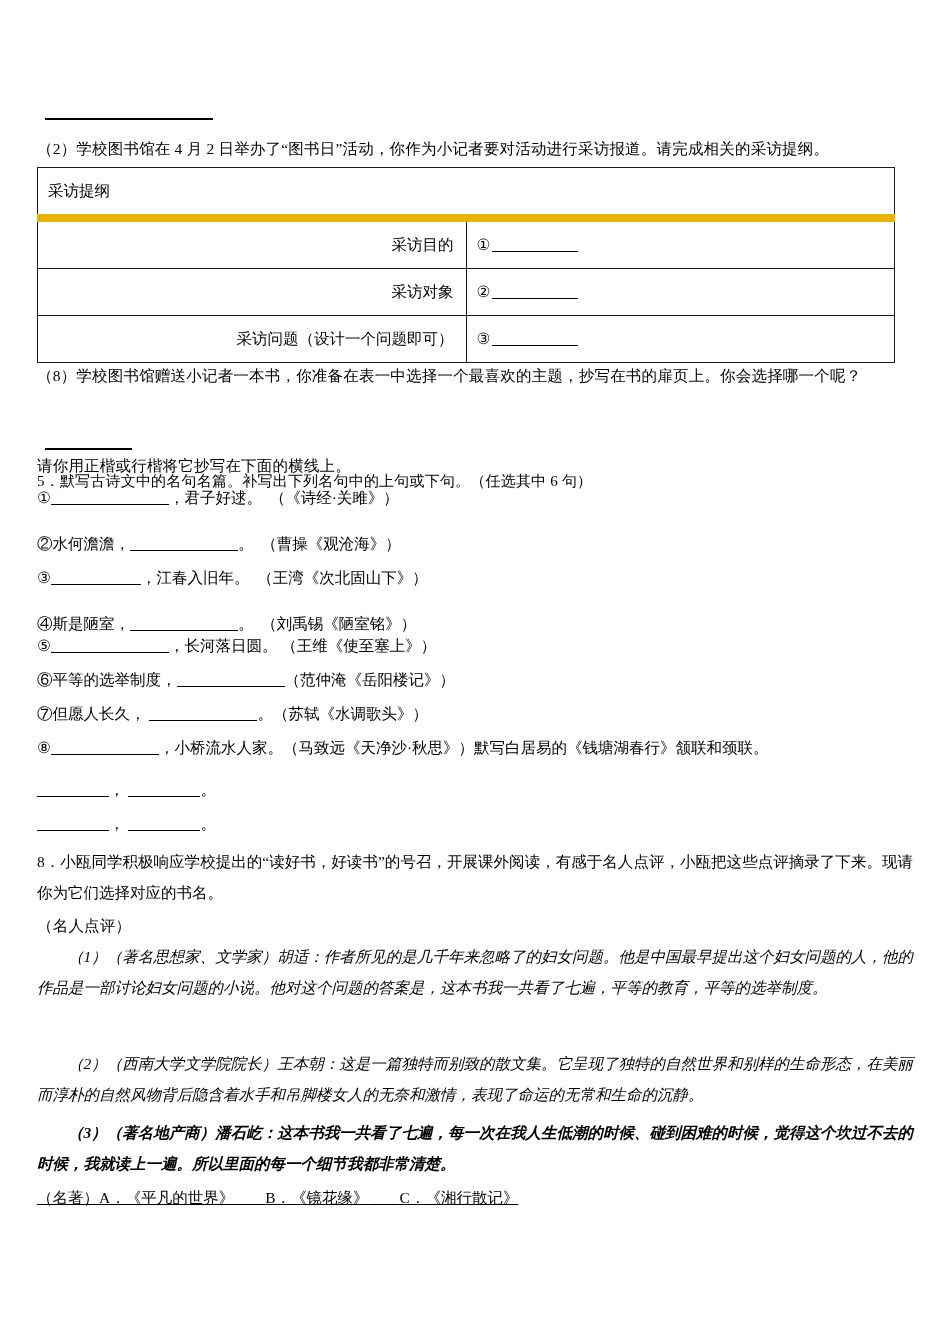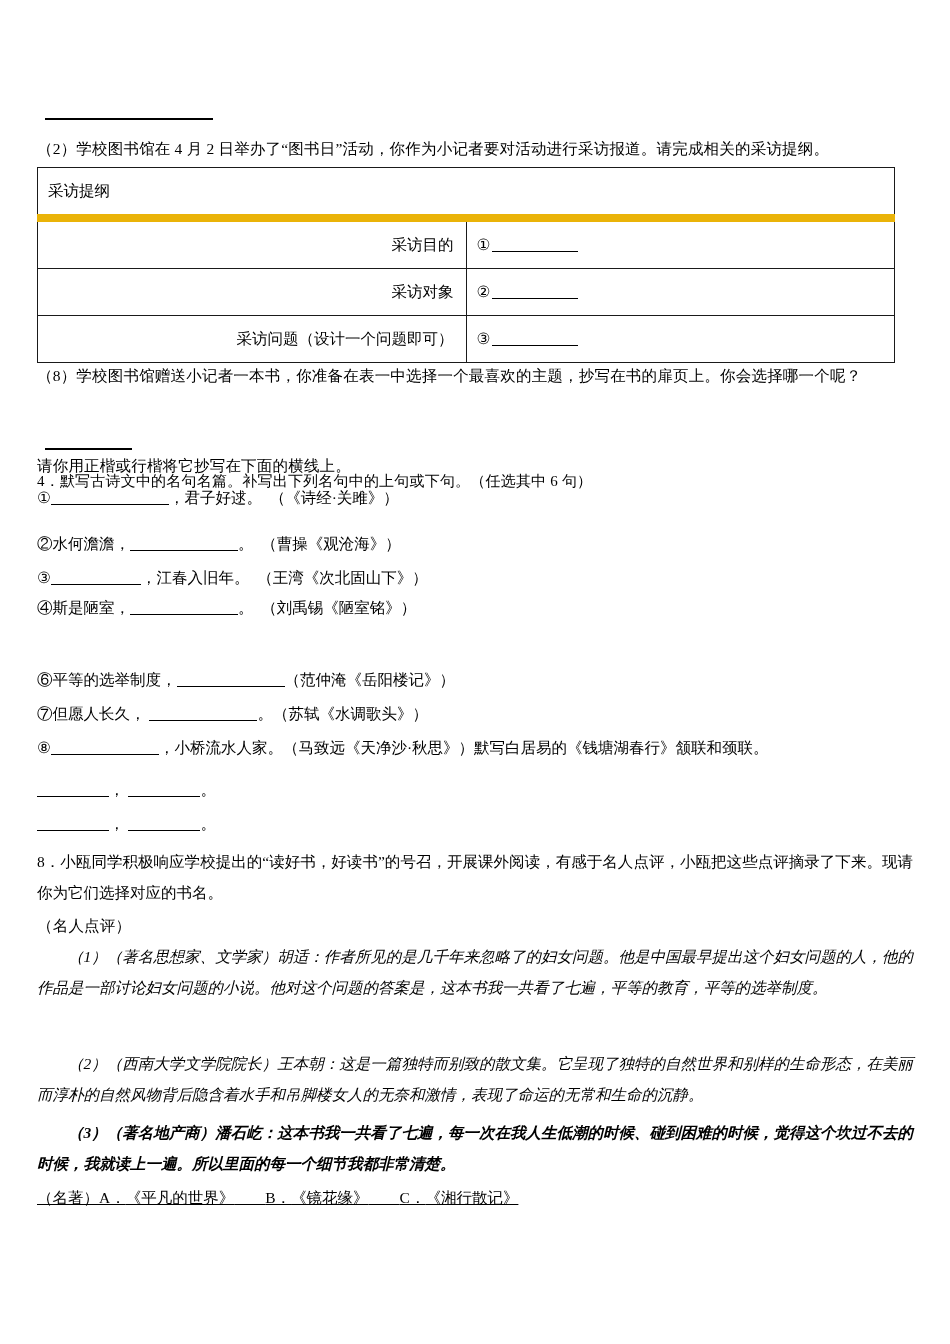--- a/index.html
+++ b/index.html
@@ -137,38 +137,41 @@
         <td><span>③</span><span class="blank-inline"></span></td>
       </tr>
     </tbody>
   </table>
 
   <div class="para" style="left:37px; top:360px; width:890px;">（8）学校图书馆赠送小记者一本书，你准备在表一中选择一个最喜欢的主题，抄写在书的扉页上。你会选择哪一个呢？</div>
   <div class="para" style="left:37px; top:416px; width:890px;margin-top:34px;">请你用正楷或行楷将它抄写在下面的横线上。</div>
 
   <div class="rule" style="left:45px; top:448px; width:87px;"></div>
 
-  <div class="para" style="left:37px; top:466px; width:890px; font-size:15px;">4．默写古诗文中的名句名篇。补写出下列名句中的上句或下句。（任选其中 6 句）</div>
+  <div class="para" style="left:37px; top:466px; width:890px; font-size:15px;">5．默写古诗文中的名句名篇。补写出下列名句中的上句或下句。（任选其中 6 句）</div>
 
   <div class="q7-line" style="top:488px;">
     <span>①</span><span class="u u-long"></span><span>，君子好逑。</span><span>&nbsp;&nbsp;</span><span>（《诗经·关雎》）</span>
   </div>
 
   <div class="q7-line" style="top:534px;">
     <span>②</span><span>水何澹澹，</span><span class="u u-mid"></span><span>。</span><span>&nbsp;&nbsp;</span><span>（曹操《观沧海》）</span>
   </div>
 
   <div class="q7-line" style="top:568px;">
     <span>③</span><span class="u u-short"></span><span>，江春入旧年。</span><span>&nbsp;&nbsp;</span><span>（王湾《次北固山下》）</span>
   </div>
 
-  <div class="q7-line" style="top:598px;text-align:right;">
+  <div class="q7-line" style="top:614px;text-align:right;">
     <span>④</span><span>斯是陋室，</span><span class="u u-mid"></span><span>。</span><span>&nbsp;&nbsp;</span><span>（刘禹锡《陋室铭》）</span>
   </div>
 
+  <div class="q7-line" style="top:636px;">
+    <span>⑤</span><span class="u u-long"></span><span>，长河落日圆。</span><span>&nbsp;</span><span>（王维《使至塞上》）</span>
+  </div>
 
   <div class="q7-line" style="top:670px;">
     <span>⑥</span><span>平等的选举制度，</span><span class="u u-mid"></span><span>（范仲淹《岳阳楼记》）</span>
   </div>
 
   <div class="q7-line" style="top:704px;">
     <span>⑦</span><span>但愿人长久，</span><span>&nbsp;</span><span class="u u-mid"></span><span>。</span><span>（苏轼《水调歌头》）</span>
   </div>
 
   <div class="q7-line" style="top:738px;">

